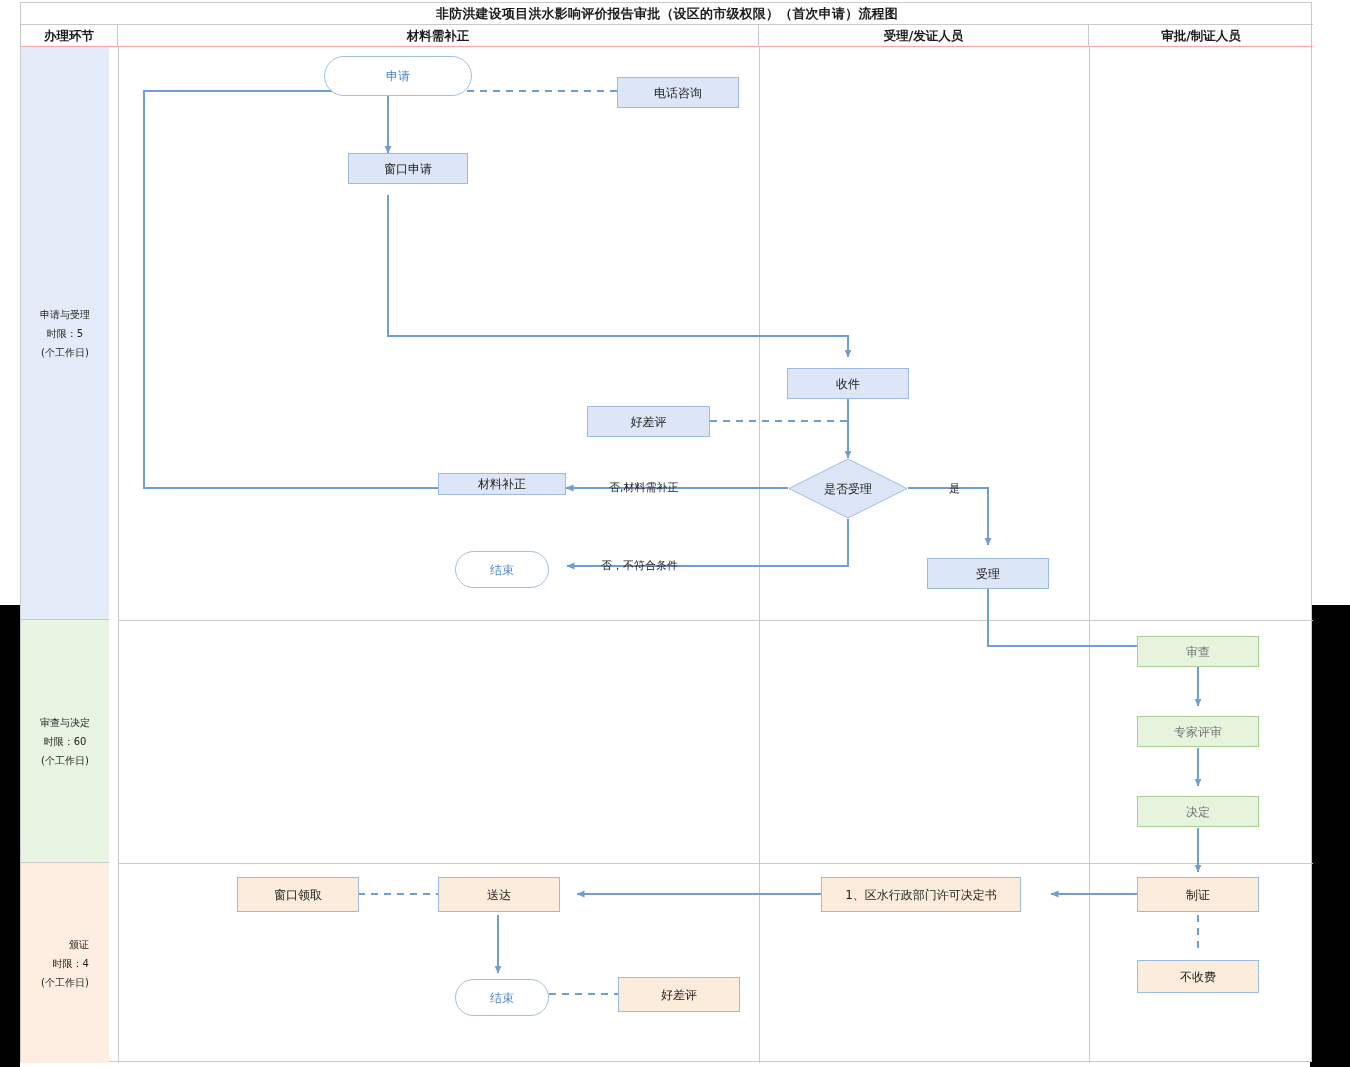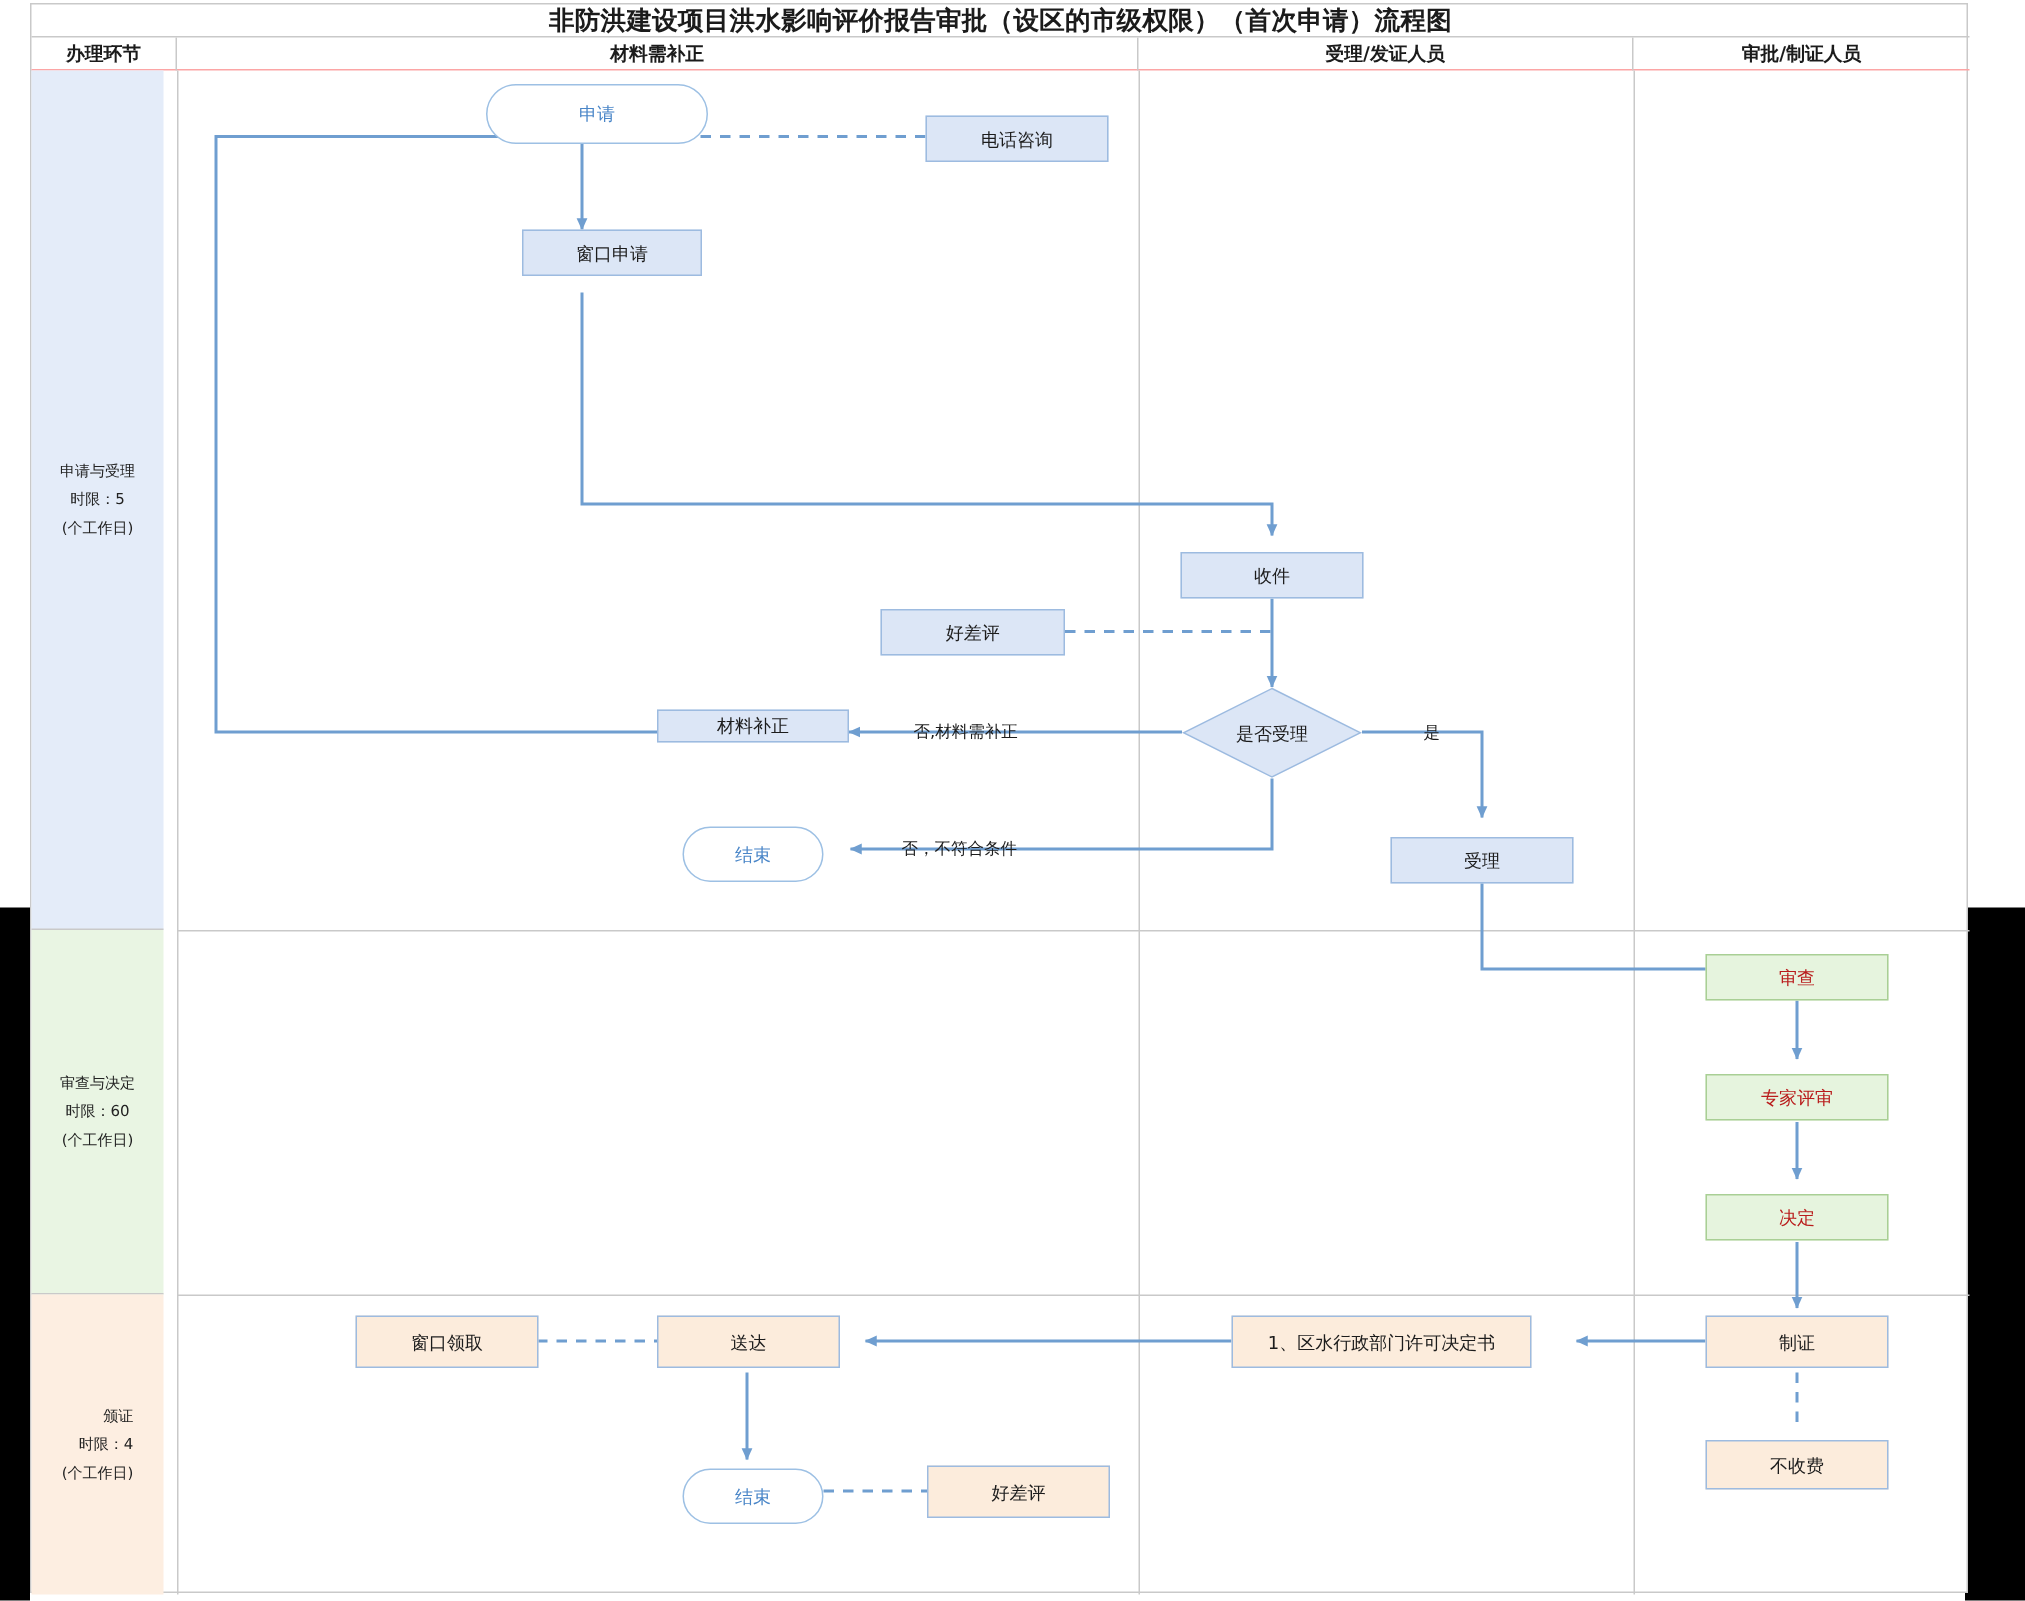--- a/index.html
+++ b/index.html
@@ -11,21 +11,21 @@
   #band-left{left:0;top:605px;width:20px;height:462px;}
   #band-right{left:1310px;top:605px;width:40px;height:462px;}
 
   .sheet{position:absolute;left:20px;top:2px;width:1292px;height:1060px;
          background:#fff;border:1px solid #c9c9c9;box-sizing:border-box;}
 
   
   .title-row{position:absolute;left:0;top:0;width:1292px;height:22px;
              border-bottom:1px solid #c9c9c9;box-sizing:border-box;
              display:flex;align-items:center;justify-content:center;}
-  .title-row span{font-size:17px;font-weight:bold;color:#1b1b1b;letter-spacing:.2px;}
+  .title-row span{font-size:13px;font-weight:bold;color:#1b1b1b;letter-spacing:.2px;}
 
   .head-row{position:absolute;left:0;top:22px;width:1292px;height:22px;
             border-bottom:1px solid #fca5a5;box-sizing:border-box;}
   .head-cell{position:absolute;top:0;height:22px;display:flex;align-items:center;
              justify-content:center;font-size:12.5px;font-weight:bold;color:#1b1b1b;
              box-sizing:border-box;}
   #hc0{left:0;width:97px;border-right:1px solid #c9c9c9;}
   #hc1{left:97px;width:641px;border-right:1px solid #c9c9c9;}
   #hc2{left:738px;width:330px;border-right:1px solid #c9c9c9;}
   #hc3{left:1068px;width:224px;}
@@ -45,21 +45,21 @@
   .row-div{position:absolute;left:97px;width:1195px;height:1px;background:#c9c9c9;}
   #div0{top:617px;} #div1{top:860px;}
 
   
   .canvas{position:absolute;left:0;top:0;width:1292px;height:1060px;}
   .canvas svg{position:absolute;left:0;top:0;}
 
   .node{position:absolute;box-sizing:border-box;display:flex;align-items:center;
         justify-content:center;text-align:center;font-size:12px;line-height:14px;}
   .n-blue{background:#dce6f6;border:1px solid #9dbbe0;color:#1c1c1c;}
-  .n-green{background:#e6f4de;border:1px solid #a9cf95;color:#b91c1c;}
+  .n-green{background:#e6f4de;border:1px solid #a9cf95;color:#737373;}
   .n-orange{background:#fcecdc;border:1px solid #9dbbe0;color:#1c1c1c;}
   .n-term{background:#ffffff;border:1.5px solid #9dc0e4;border-radius:22px;color:#4a86c8;}
   .n-diamond{background:transparent;border:none;color:#1c1c1c;}
   .diamond-shape{position:absolute;left:0;top:0;}
 
   .edge-label{position:absolute;font-size:11px;color:#1c1c1c;background:transparent;
               white-space:nowrap;}
 </style>
 </head>
 <body>

